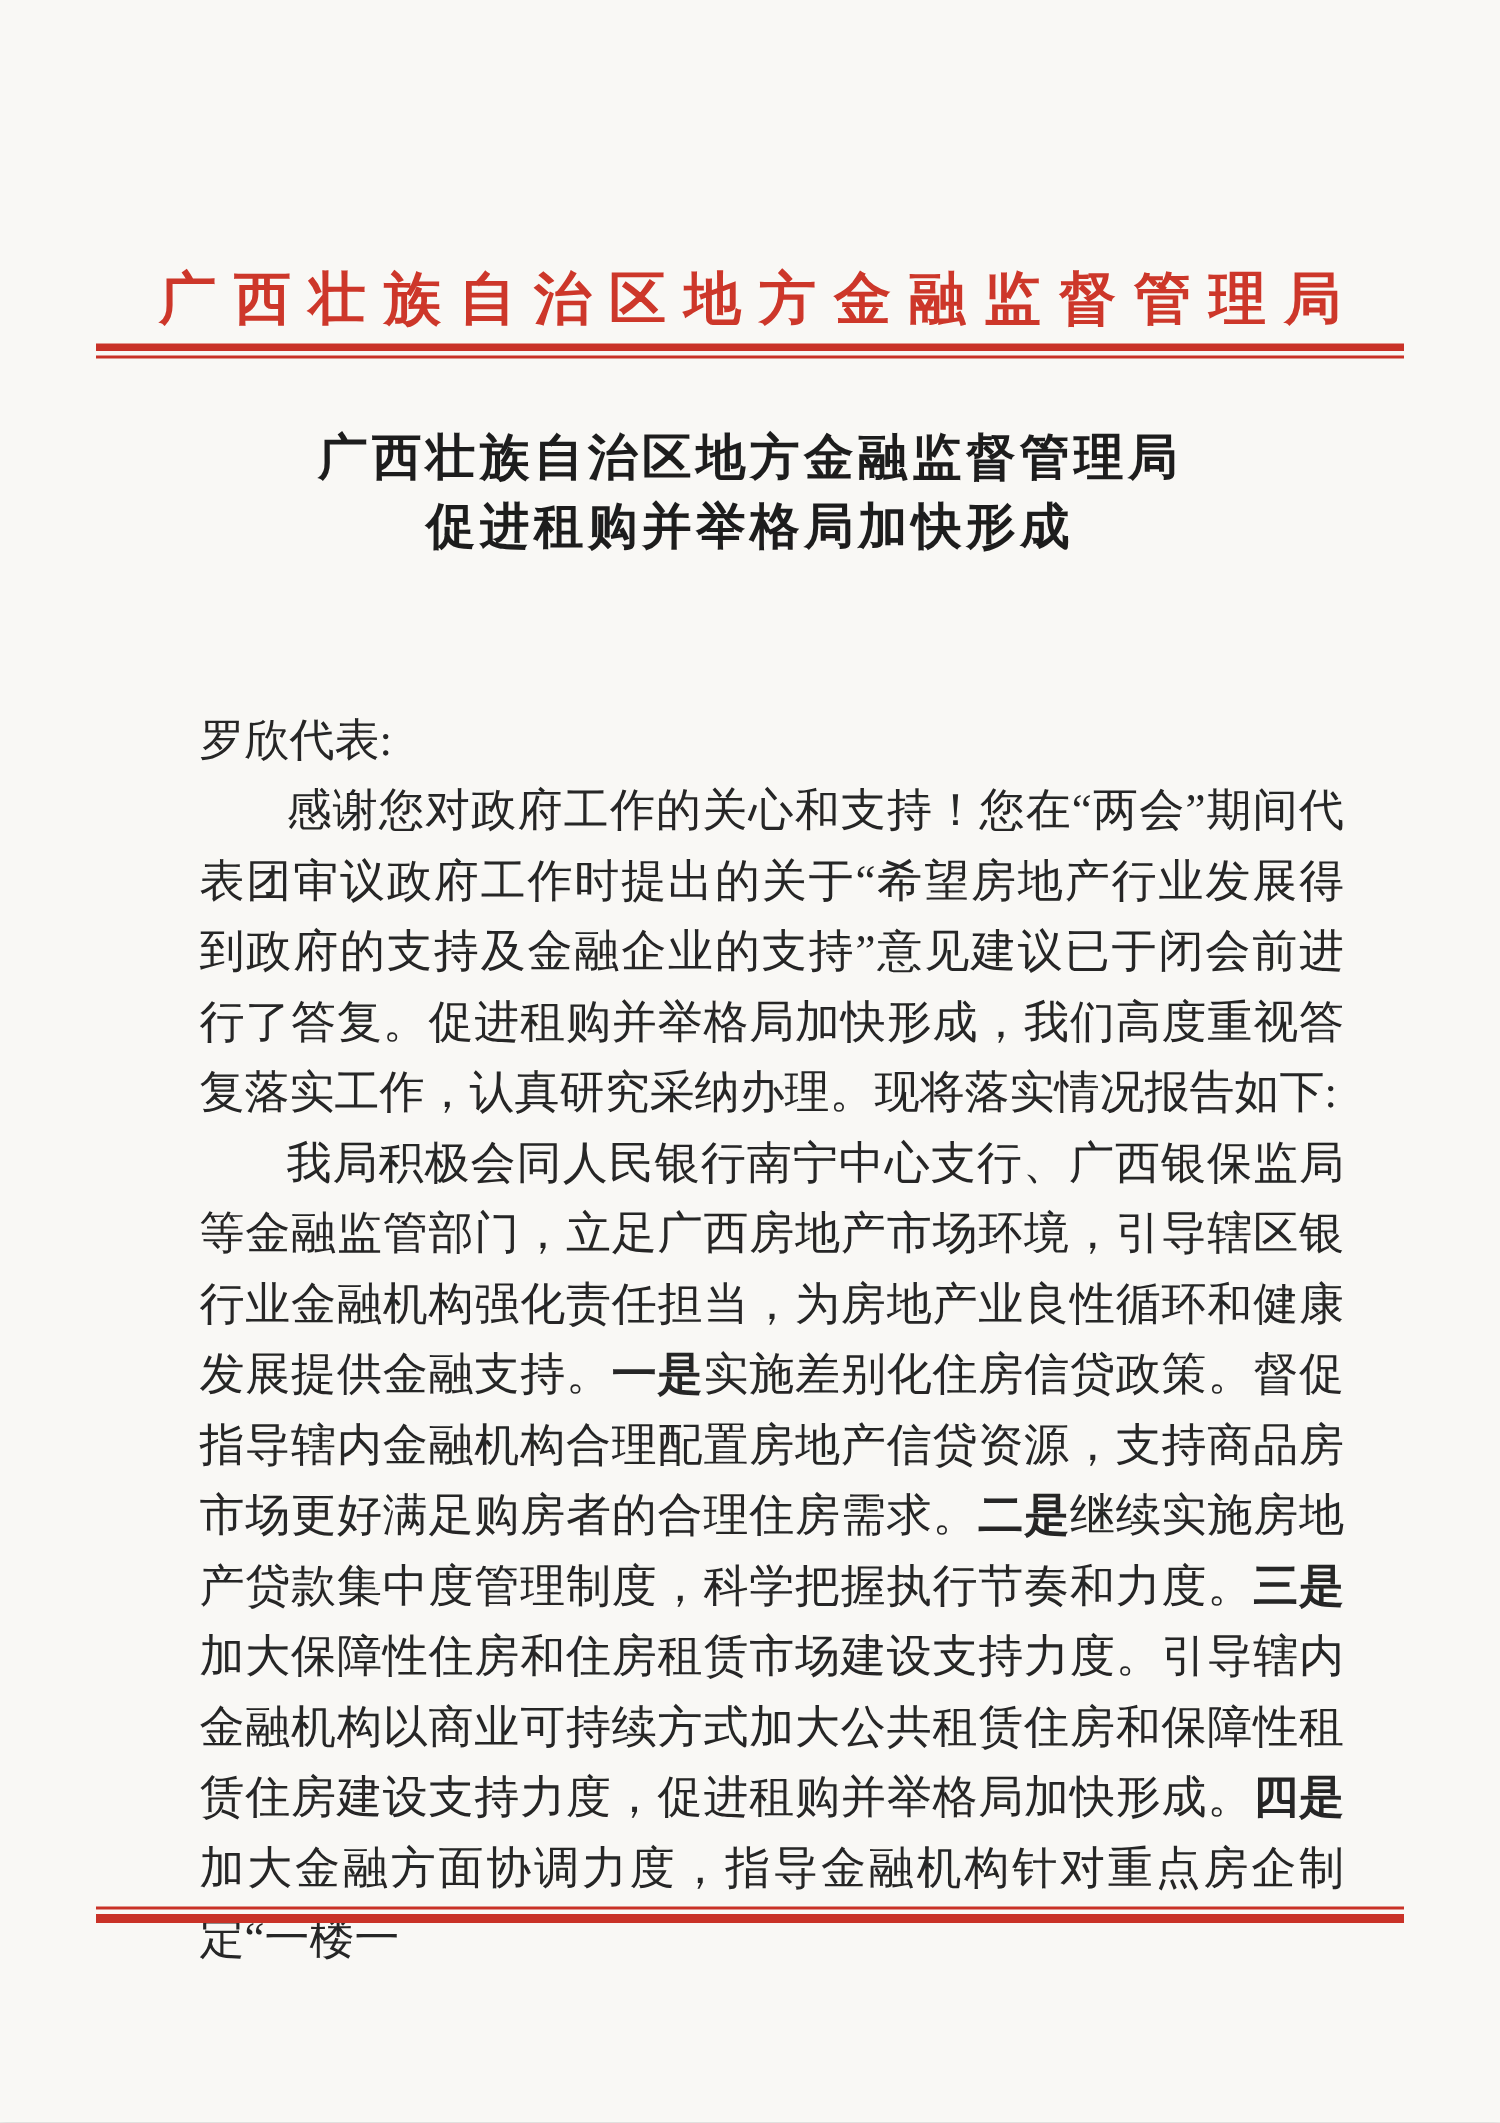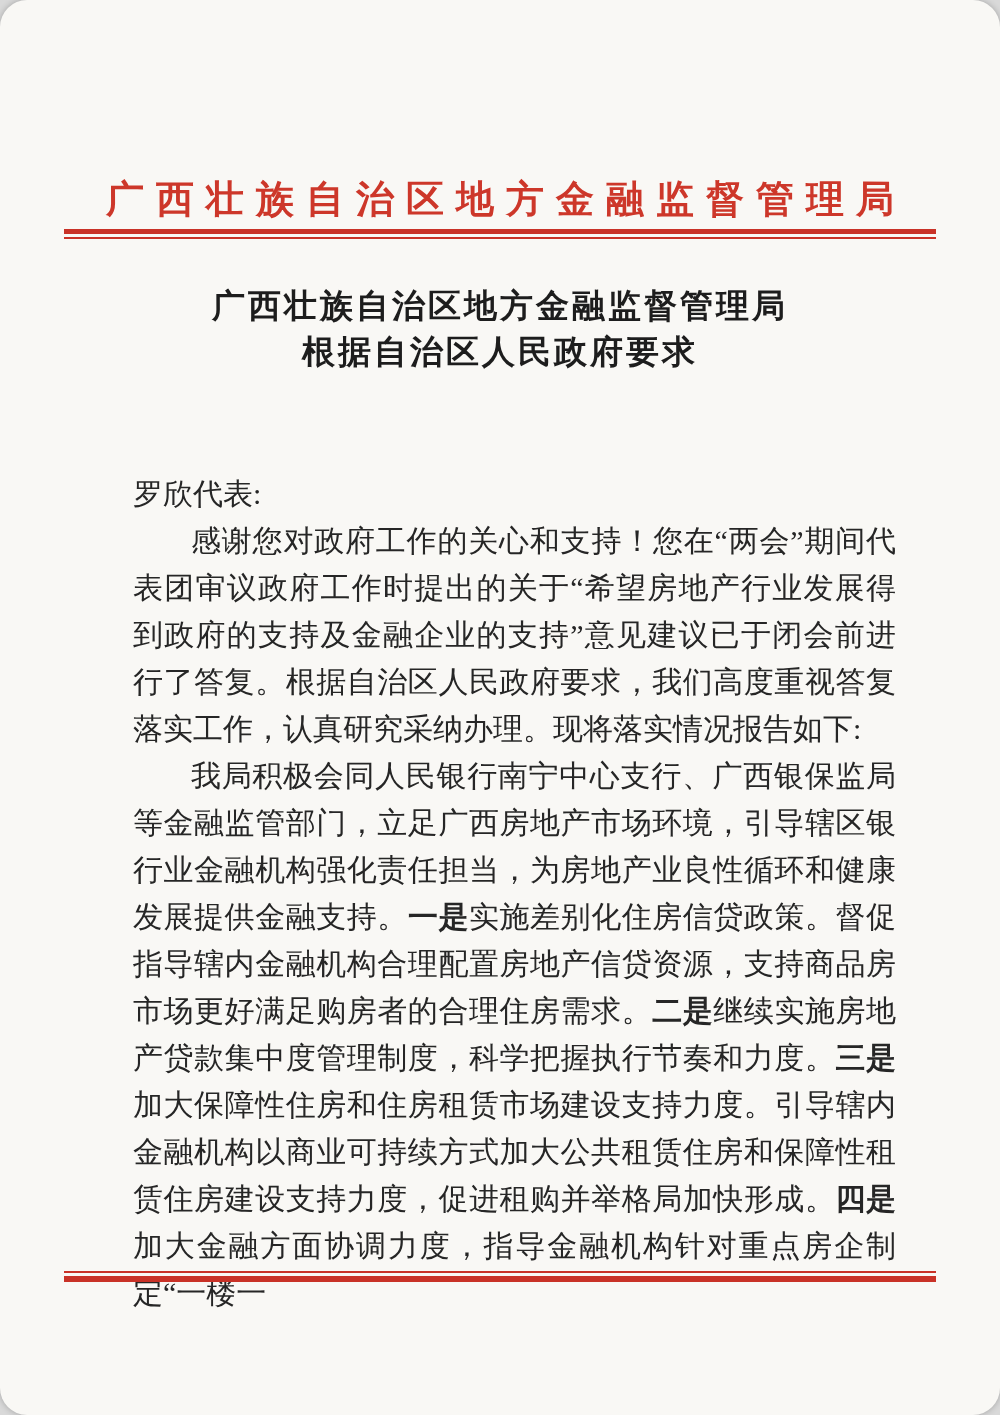--- a/index.html
+++ b/index.html
@@ -11,21 +11,20 @@
     font-family: "Liberation Serif", "DejaVu Serif", serif;
   }
   .page {
     position: relative;
     width: 1000px;
     height: 1415px;
     margin: 0 auto;
     background: #f9f8f5;
     overflow: hidden;
     box-shadow: 0 0 6px rgba(0,0,0,0.25);
-    border-radius: 27px;
   }
   
   .org-name {
     position: absolute;
     top: 174px;
     left: 0;
     right: 0;
     text-align: center;
     color: #cd372a;
     font-size: 38px;
@@ -103,27 +102,27 @@
 
   <div class="org-name">广西壮族自治区地方金融监督管理局</div>
 
   <div class="rule rule-top">
     <div class="rule-bar-thick"></div>
     <div class="rule-bar-thin"></div>
   </div>
 
   <div class="doc-title">
     <div>广西壮族自治区地方金融监督管理局</div>
-    <div>根据自治区人民政府要求</div>
+    <div>促进租购并举格局加快形成</div>
   </div>
 
   <div class="doc-body">
     <p class="salutation">罗欣代表:</p>
 
-    <p class="para">感谢您对政府工作的关心和支持！您在“两会”期间代表团审议政府工作时提出的关于“希望房地产行业发展得到政府的支持及金融企业的支持”意见建议已于闭会前进行了答复。根据自治区人民政府要求，我们高度重视答复落实工作，认真研究采纳办理。现将落实情况报告如下:</p>
+    <p class="para">感谢您对政府工作的关心和支持！您在“两会”期间代表团审议政府工作时提出的关于“希望房地产行业发展得到政府的支持及金融企业的支持”意见建议已于闭会前进行了答复。促进租购并举格局加快形成，我们高度重视答复落实工作，认真研究采纳办理。现将落实情况报告如下:</p>
 
     <p class="para">
       <span>我局积极会同人民银行南宁中心支行、广西银保监局等金融监管部门，立足广西房地产市场环境，引导辖区银行业金融机构强化责任担当，为房地产业良性循环和健康发展提供金融支持。</span><span class="bold-seg">一是</span><span>实施差别化住房信贷政策。督促指导辖内金融机构合理配置房地产信贷资源，支持商品房市场更好满足购房者的合理住房需求。</span><span class="bold-seg">二是</span><span>继续实施房地产贷款集中度管理制度，科学把握执行节奏和力度。</span><span class="bold-seg">三是</span><span>加大保障性住房和住房租赁市场建设支持力度。引导辖内金融机构以商业可持续方式加大公共租赁住房和保障性租赁住房建设支持力度，促进租购并举格局加快形成。</span><span class="bold-seg">四是</span><span>加大金融方面协调力度，指导金融机构针对重点房企制定“一楼一</span>
     </p>
   </div>
 
   <div class="rule rule-bottom">
     <div class="rule-bar-thin"></div>
     <div class="rule-bar-thick"></div>
   </div>

